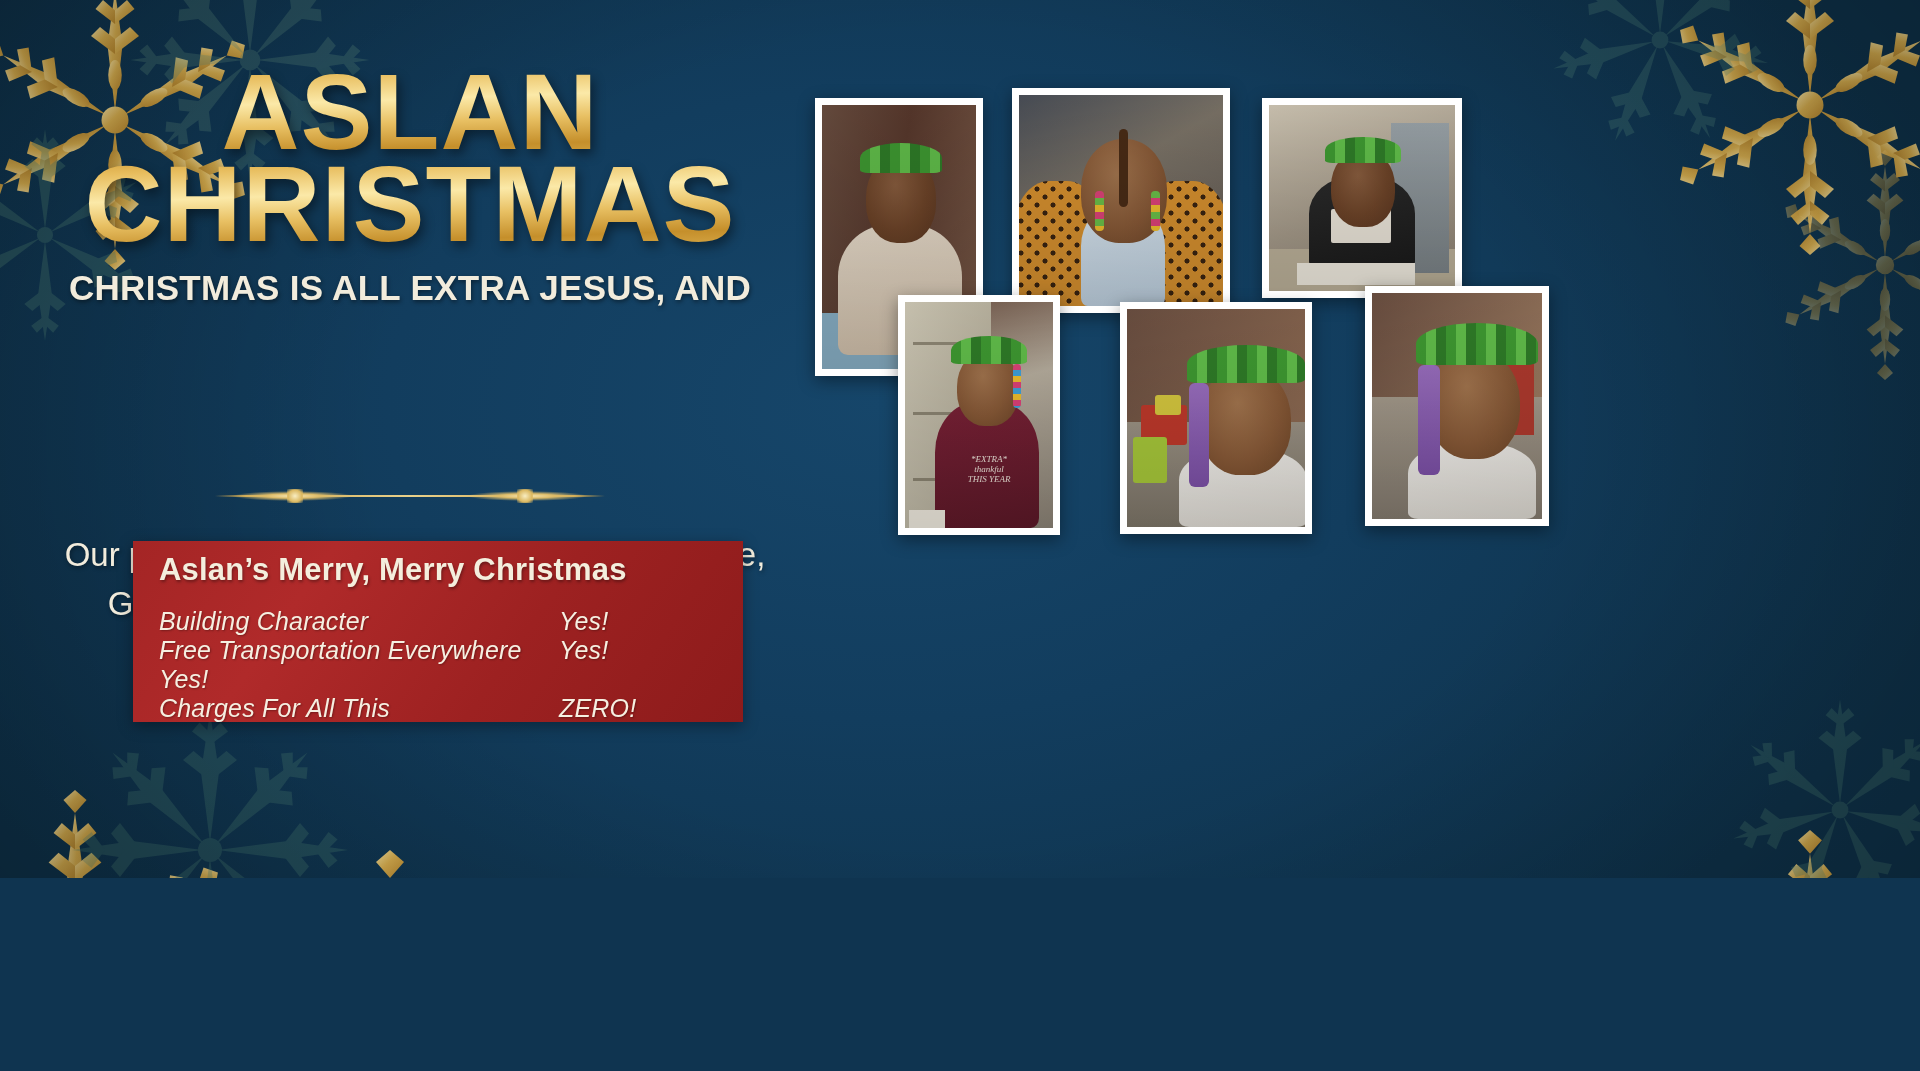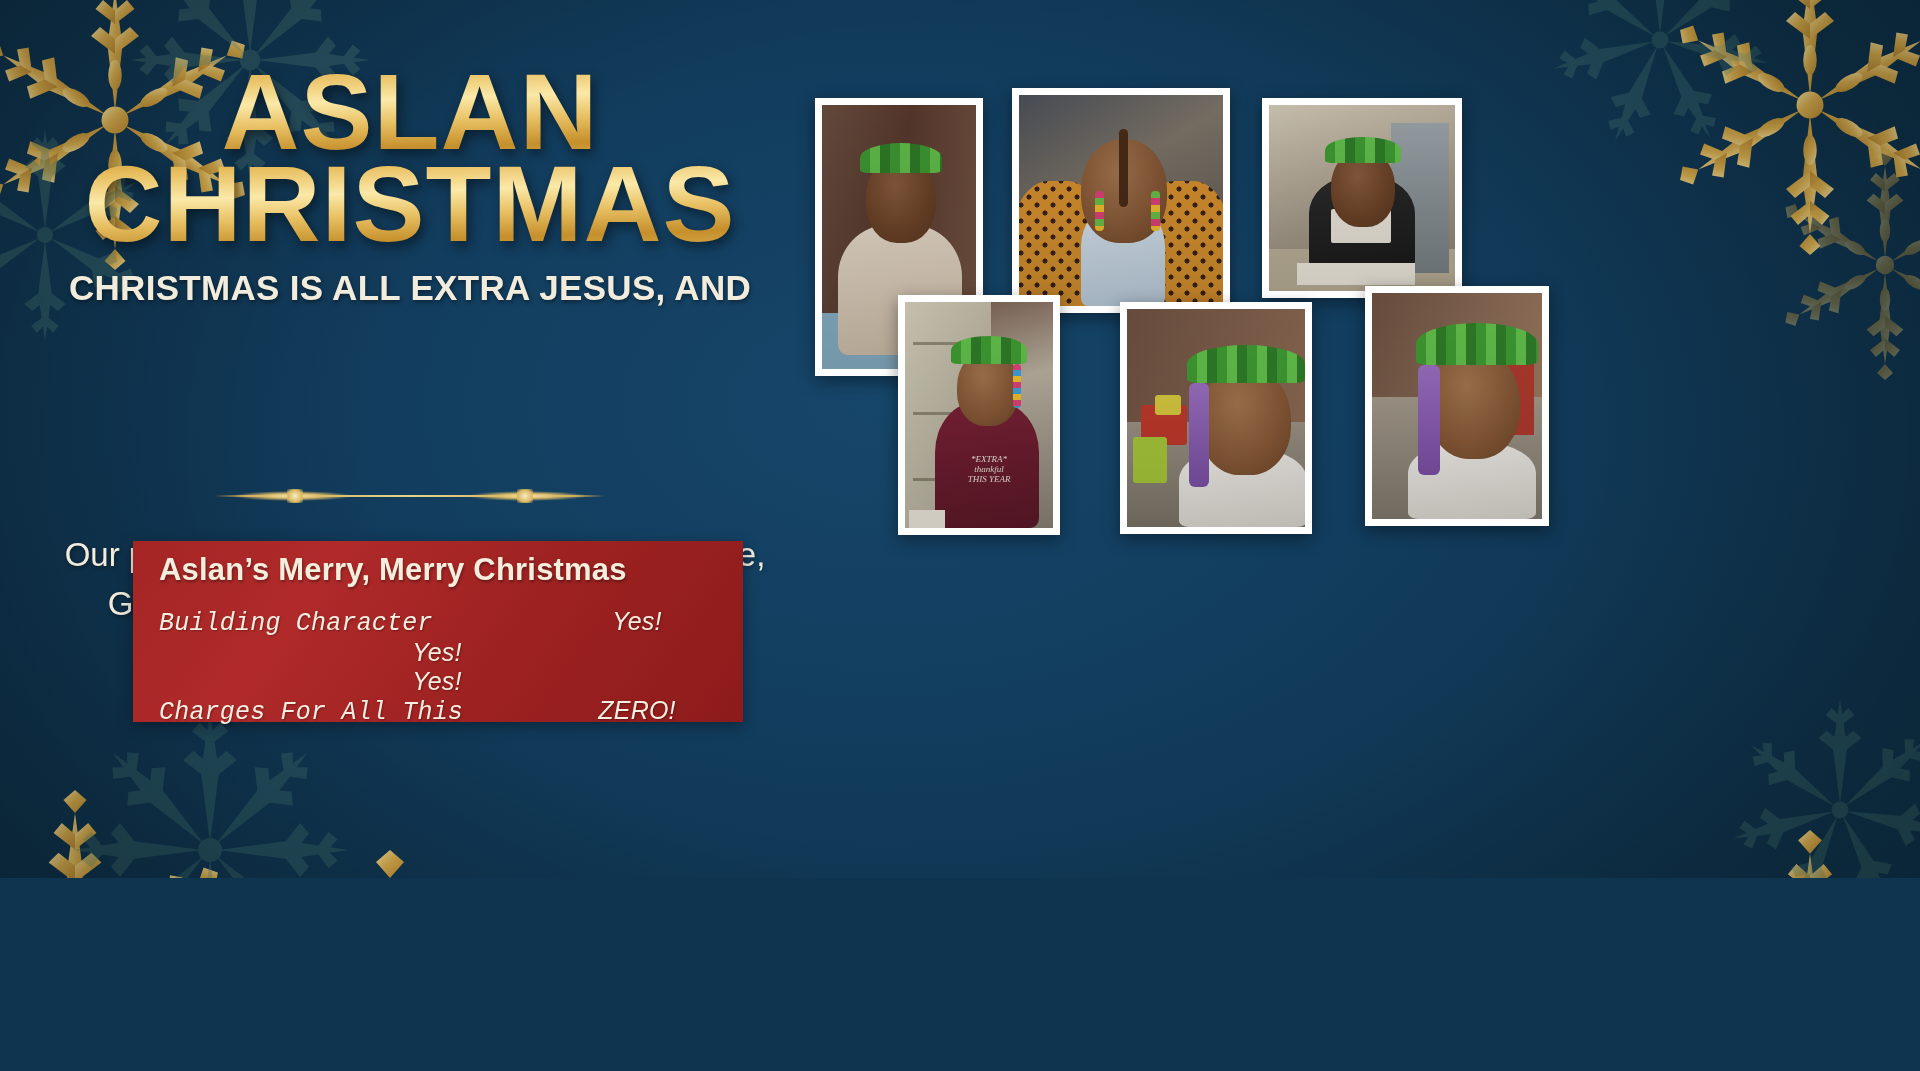--- a/index.html
+++ b/index.html
@@ -111,22 +111,22 @@
   .vb-row {
     display:flex;
     align-items:baseline;
     color:#f6efe1;
     font-size:25px;
     font-style:italic;
     line-height:1.165;
     letter-spacing:.2px;
     text-shadow:1px 1px 2px rgba(0,0,0,.30);
   }
-  .vb-label { flex:0 0 400px;font-family:Liberation Mono, monospace; }
-  .vb-value { flex:1; text-align:center; padding-right:4px; }
+  .vb-label { flex:0 0 400px; }
+  .vb-value { flex:1; text-align:left; padding-right:4px; }
 
   
   #collage { position:absolute; left:880px; top:80px; width:1020px; height:480px; }
   .photo {
     position:absolute;
     background:#ffffff;
     padding:7px;
     box-shadow:0 5px 16px rgba(0,0,0,.40);
   }
   .photo .inner {
@@ -412,20 +412,21 @@
   </div>
 
   <div id="value-box">
     <div id="vb-title">Aslan’s Merry, Merry Christmas</div>
 
     <div class="vb-row">
       <span class="vb-label">Building Character</span>
       <span class="vb-value">Yes!</span>
     </div>
     <div class="vb-row">
+      <span class="vb-label">Free Transportation Everywhere</span>
       <span class="vb-value">Yes!</span>
     </div>
     <div class="vb-row">
       <span class="vb-value">Yes!</span>
     </div>
     <div class="vb-row">
       <span class="vb-label">Charges For All This</span>
       <span class="vb-value">ZERO!</span>
     </div>
   </div>

